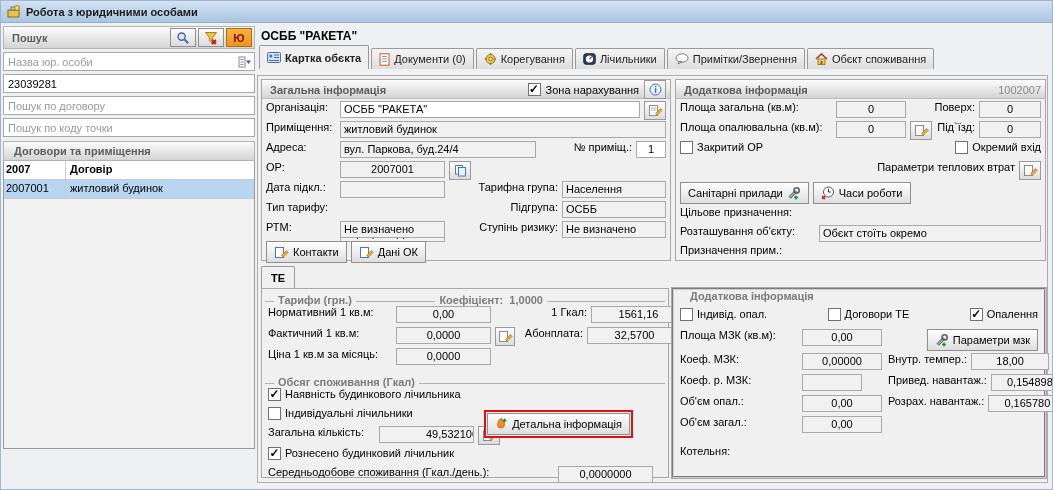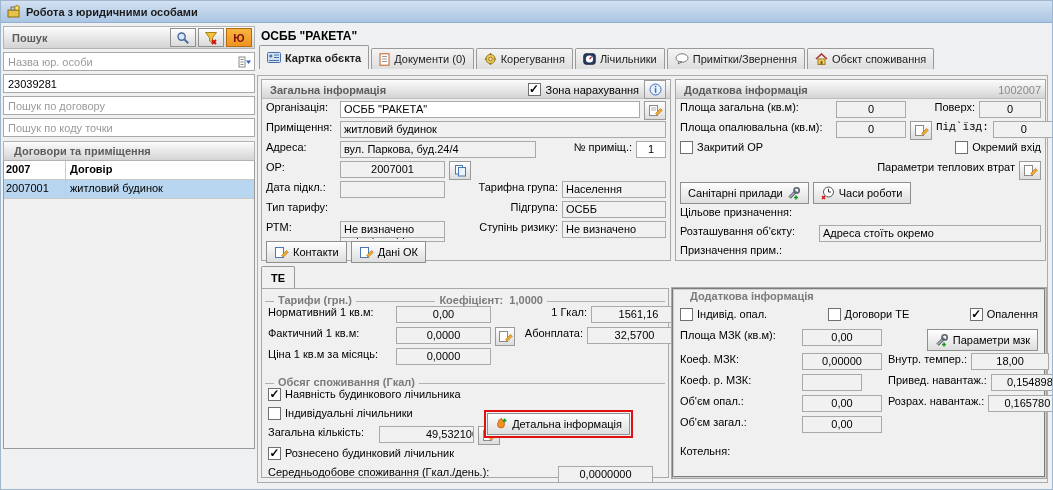--- a/index.html
+++ b/index.html
@@ -318,21 +318,21 @@
         </div>
         <div class="row">
           <span class="lbl" style="flex:0 0 152px;">Площа опалювальна (кв.м):</span>
           <span class="field num" style="flex:0 0 70px;">0</span>
           <span class="ibtn">
             <svg width="15" height="13" viewBox="0 0 15 13">
                 <rect x="1.5" y="1.5" width="8" height="10" fill="#fff" stroke="#8a8a8a"></rect>
                 <path d="M7.5 9.5l5-5 1.8 1.8-5 5z" fill="#f0a830" stroke="#a87418" stroke-width="0.6"></path>
               </svg>
           </span>
-          <span class="lbl r" style="flex:1;font-family:Liberation Mono, monospace;">Під`їзд:</span>
+          <span class="lbl r" style="flex:1;">Під`їзд:</span>
           <span class="field num" style="flex:0 0 62px;">0</span>
         </div>
         <div class="row">
           <span class="cb">
               <span class="mk"></span>
             </span>
           <span>Закритий ОР</span>
           <span class="spacer"></span>
           <span class="cb">
               <span class="mk"></span>
@@ -365,21 +365,21 @@
                 <path d="M1 10l3 3M4 10l-3 3" stroke="#d01010" stroke-width="1.4"></path>
               </svg>
             <span>Часи роботи</span>
           </span>
         </div>
         <div class="row" style="height:19px;">
           <span class="lbl" style="flex:0 0 135px;">Цільове призначення:</span>
         </div>
         <div class="row" style="height:19px;">
           <span class="lbl" style="flex:0 0 135px;">Розташування об'єкту:</span>
-          <span class="field" style="flex:1;">Адреса стоїть окремо</span>
+          <span class="field" style="flex:1;">Обєкт стоїть окремо</span>
         </div>
         <div class="row" style="height:19px;flex-direction:column;">
           <span class="lbl" style="flex:0 0 135px;">Призначення прим.:</span>
           <span class="field" style="flex:1;">ОСББ</span>
         </div>
       </div>
 
       <div class="te-tab">
           <span>ТЕ</span>
         </div>

